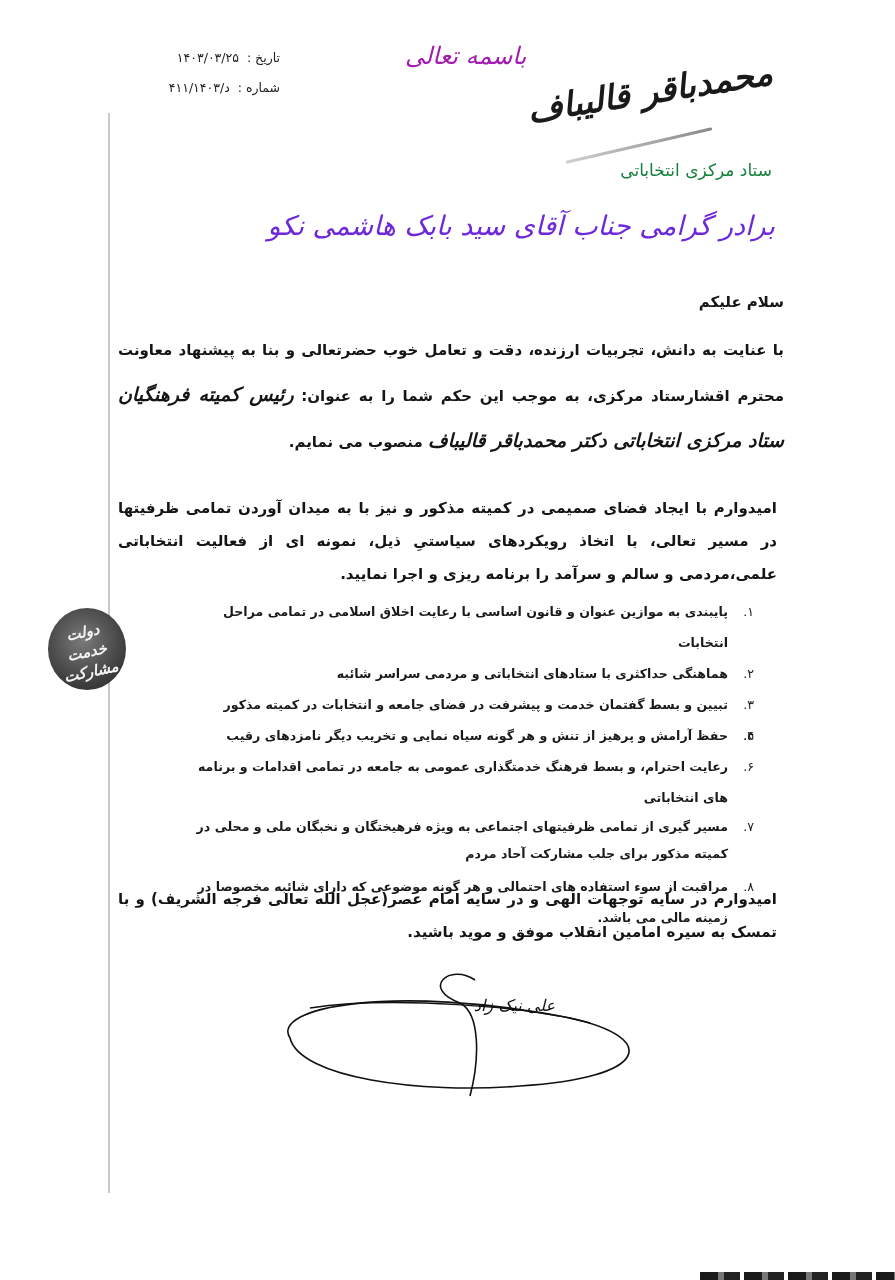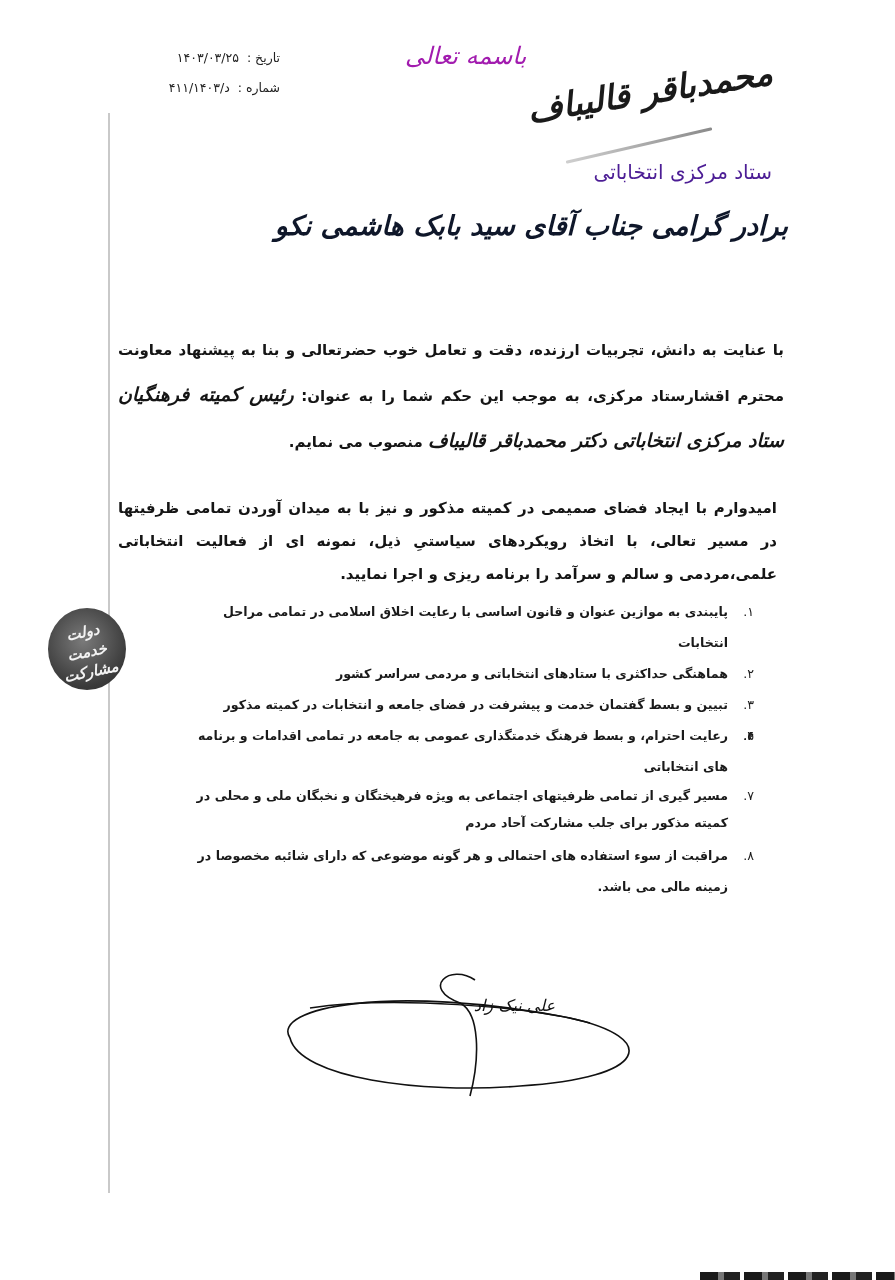--- a/index.html
+++ b/index.html
@@ -81,36 +81,36 @@
     width: 150px;
     height: 3px;
     background: linear-gradient(90deg, #cfcfcf, #8a8a8a);
     transform: rotate(-13deg);
     border-radius: 2px;
   }
   .logo-sub {
     position: absolute;
     right: 0;
     top: 108px;
-    font-size: 20px;
-    color: #4c1d95;
+    font-size: 17px;
+    color: #15803d;
     white-space: nowrap;
     margin-left: 46px;
   }
 
   .salutation {
     position: absolute;
-    right: 44px;
+    right: 57px;
     top: 210px;
     direction: rtl;
     font-family: "DejaVu Serif", serif;
     font-style: italic;
-    font-weight: bold;
+    font-weight: normal;
     font-size: 27px;
-    color: #0f172a;
+    color: #6d28d9;
     white-space: nowrap;
   }
 
   .body-text {
     position: absolute;
     right: 48px;
     left: 118px;
     direction: rtl;
     text-align: justify;
     font-size: 15px;
@@ -238,40 +238,42 @@
   <div class="besmellah">باسمه تعالی</div>
 
   <div class="logo">
     <div class="logo-name">محمدباقر قالیباف</div>
     <div class="logo-underline"></div>
     <div class="logo-sub">ستاد مرکزی انتخاباتی</div>
   </div>
 
   <div class="salutation">برادر گرامی جناب آقای سید بابک هاشمی نکو</div>
 
+  <div class="body-text greeting">سلام علیکم</div>
 
   <div class="body-text p1">
     <span>با عنایت به دانش، تجربیات ارزنده، دقت و تعامل خوب حضرتعالی و بنا به پیشنهاد معاونت محترم اقشارستاد مرکزی، به موجب این حکم شما را به عنوان:</span>
     <span class="inline-title">رئیس کمیته فرهنگیان ستاد مرکزی انتخاباتی دکتر محمدباقر قالیباف</span>
     <span>منصوب می نمایم.</span>
   </div>
 
   <div class="body-text p2">امیدوارم با ایجاد فضای صمیمی در کمیته مذکور و نیز با به میدان آوردن تمامی ظرفیتها در مسیر تعالی، با اتخاذ رویکردهای سیاستیِ ذیل، نمونه ای از فعالیت انتخاباتی علمی،مردمی و سالم و سرآمد را برنامه ریزی و اجرا نمایید.</div>
 
   <ol class="items">
     <li><span class="num">۱.</span><span>پایبندی به موازین عنوان و قانون اساسی با رعایت اخلاق اسلامی در تمامی مراحل انتخابات</span></li>
-    <li><span class="num">۲.</span><span>هماهنگی حداکثری با ستادهای انتخاباتی و مردمی سراسر کشور</span></li>
+    <li><span class="num">۲.</span><span>هماهنگی حداکثری با ستادهای انتخاباتی و مردمی سراسر شائبه</span></li>
     <li><span class="num">۳.</span><span>تبیین و بسط گفتمان خدمت و پیشرفت در فضای جامعه و انتخابات در کمیته مذکور</span></li>
     <li><span class="num">۴.</span></li>
-    <li><span class="num">۵.</span></li>
+    <li><span class="num">۵.</span><span>حفظ آرامش و پرهیز از تنش و هر گونه سیاه نمایی و تخریب دیگر نامزدهای رقیب</span></li>
     <li><span class="num">۶.</span><span>رعایت احترام، و بسط فرهنگ خدمتگذاری عمومی به جامعه در تمامی اقدامات و برنامه های انتخاباتی</span></li>
     <li class="two-line"><span class="num">۷.</span><span>مسیر گیری از تمامی ظرفیتهای اجتماعی به ویژه فرهیختگان و نخبگان ملی و محلی در کمیته مذکور برای جلب مشارکت آحاد مردم</span></li>
     <li><span class="num">۸.</span><span>مراقبت از سوء استفاده های احتمالی و هر گونه موضوعی که دارای شائبه مخصوصا در زمینه مالی می باشد.</span></li>
   </ol>
 
+  <div class="body-text p3">امیدوارم در سایه توجهات الهی و در سایه امام عصر(عجل الله تعالی فرجه الشریف) و با تمسک به سیره امامین انقلاب موفق و موید باشید.</div>
 
   <div class="signature">
     <svg width="380" height="130" viewBox="0 0 380 130">
       <path d="M20 70 C 0 40, 120 15, 300 50 C 390 70, 380 110, 250 118 C 150 126, 30 110, 20 70 Z" fill="none" stroke="#111" stroke-width="1.6"></path>
       <path d="M40 40 C 120 28, 260 38, 320 55" fill="none" stroke="#111" stroke-width="1.5"></path>
       <path d="M205 12 C 180 -5, 150 20, 190 35 C 210 45, 210 90, 200 128" fill="none" stroke="#111" stroke-width="1.6"></path>
     </svg>
     <div class="sig-name">علی نیک زاد</div>
   </div>
 

